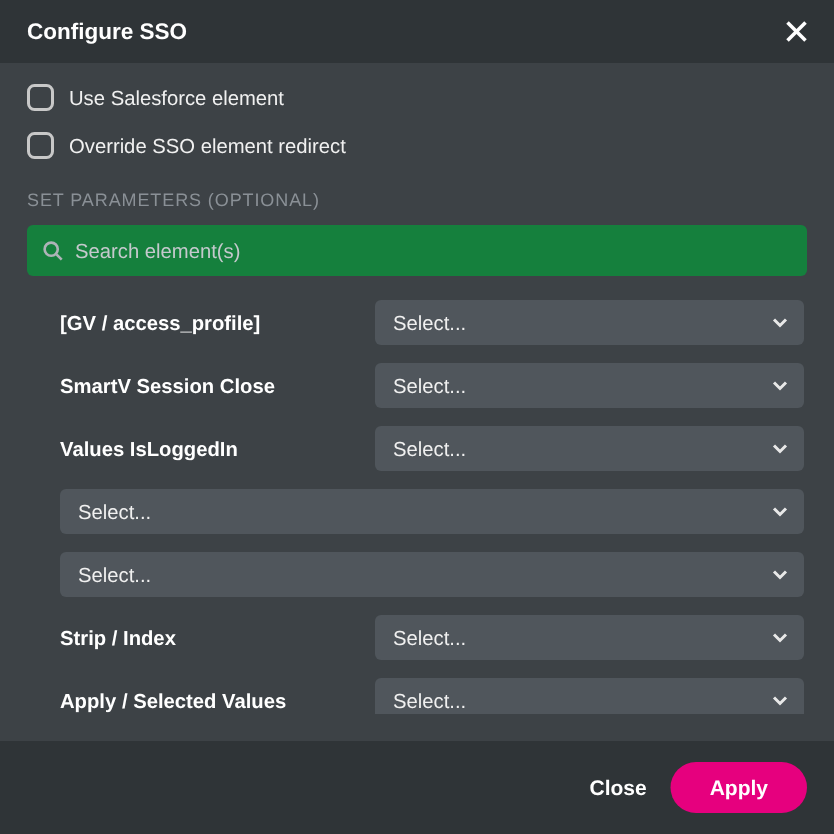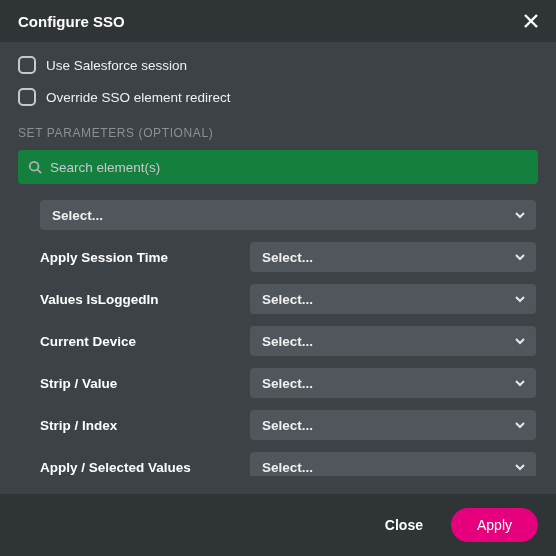--- a/index.html
+++ b/index.html
@@ -124,49 +124,49 @@
     border-radius: 4px;
     display: flex;
     align-items: center;
     justify-content: space-between;
     padding: 0 10px 0 12px;
     cursor: pointer;
   }
   .select-text {
     font-size: 13.5px;
     color: #f0f0f0;
-    font-weight: 700;
+    font-weight: 400;
   }
   .chevron {
     color: #e8e8e8;
     display: flex;
   }
   .footer {
     display: flex;
     justify-content: flex-end;
     align-items: center;
-    gap: 12px;
+    gap: 0;
     padding: 14px 18px;
     background: #2f3437;
   }
   .btn-close {
     background: transparent;
     border: none;
     color: #fff;
     font-size: 14px;
     font-weight: 600;
     padding: 8px 16px;
     cursor: pointer;
   }
   .btn-apply {
     background: #e6007e;
     border: none;
     color: #fff;
     font-size: 14px;
-    font-weight: 400;
+    font-weight: 700;
     padding: 9px 26px;
     border-radius: 20px;
     cursor: pointer;
   }
 </style>
 </head>
 <body>
 
 <div class="dialog">
 
@@ -177,21 +177,21 @@
         <line x1="2" y1="2" x2="14" y2="14"></line>
         <line x1="14" y1="2" x2="2" y2="14"></line>
       </svg>
     </div>
   </div>
 
   <div class="body">
 
     <div class="checkbox-row">
       <div class="checkbox"></div>
-      <div class="checkbox-label">Use Salesforce session</div>
+      <div class="checkbox-label">Use Salesforce element</div>
     </div>
 
     <div class="checkbox-row">
       <div class="checkbox"></div>
       <div class="checkbox-label">Override SSO element redirect</div>
     </div>
 
     <div class="section-label">SET PARAMETERS (OPTIONAL)</div>
 
     <div class="search-wrap">
@@ -199,31 +199,32 @@
         <svg width="14" height="14" viewBox="0 0 16 16" fill="none" stroke="currentColor" stroke-width="2">
           <circle cx="7" cy="7" r="5"></circle>
           <line x1="11" y1="11" x2="15" y2="15"></line>
         </svg>
       </span>
       <input class="search-input" type="text" placeholder="Search element(s)" style="">
     </div>
 
     <div class="params" id="params-container">
         <div class="param-row">
-          <div class="select">
-            <span class="select-text">Select...</span>
-            <span class="chevron">
-              <svg width="12" height="12" viewBox="0 0 12 12" fill="none" stroke="currentColor" stroke-width="2">
-                <polyline points="2,4 6,8 10,4"></polyline>
-              </svg>
-            </span>
-          </div>
-        </div>
-        <div class="param-row">
-          <div class="param-label">Apply Session Time</div>
+          <div class="param-label">[GV / access_profile]</div>
+          <div class="select">
+            <span class="select-text">Select...</span>
+            <span class="chevron">
+              <svg width="12" height="12" viewBox="0 0 12 12" fill="none" stroke="currentColor" stroke-width="2">
+                <polyline points="2,4 6,8 10,4"></polyline>
+              </svg>
+            </span>
+          </div>
+        </div>
+        <div class="param-row">
+          <div class="param-label">SmartV Session Close</div>
           <div class="select">
             <span class="select-text">Select...</span>
             <span class="chevron">
               <svg width="12" height="12" viewBox="0 0 12 12" fill="none" stroke="currentColor" stroke-width="2">
                 <polyline points="2,4 6,8 10,4"></polyline>
               </svg>
             </span>
           </div>
         </div>
         <div class="param-row">
@@ -231,32 +232,30 @@
           <div class="select">
             <span class="select-text">Select...</span>
             <span class="chevron">
               <svg width="12" height="12" viewBox="0 0 12 12" fill="none" stroke="currentColor" stroke-width="2">
                 <polyline points="2,4 6,8 10,4"></polyline>
               </svg>
             </span>
           </div>
         </div>
         <div class="param-row">
-          <div class="param-label">Current Device</div>
-          <div class="select">
-            <span class="select-text">Select...</span>
-            <span class="chevron">
-              <svg width="12" height="12" viewBox="0 0 12 12" fill="none" stroke="currentColor" stroke-width="2">
-                <polyline points="2,4 6,8 10,4"></polyline>
-              </svg>
-            </span>
-          </div>
-        </div>
-        <div class="param-row">
-          <div class="param-label">Strip / Value</div>
+          <div class="select">
+            <span class="select-text">Select...</span>
+            <span class="chevron">
+              <svg width="12" height="12" viewBox="0 0 12 12" fill="none" stroke="currentColor" stroke-width="2">
+                <polyline points="2,4 6,8 10,4"></polyline>
+              </svg>
+            </span>
+          </div>
+        </div>
+        <div class="param-row">
           <div class="select">
             <span class="select-text">Select...</span>
             <span class="chevron">
               <svg width="12" height="12" viewBox="0 0 12 12" fill="none" stroke="currentColor" stroke-width="2">
                 <polyline points="2,4 6,8 10,4"></polyline>
               </svg>
             </span>
           </div>
         </div>
         <div class="param-row">

